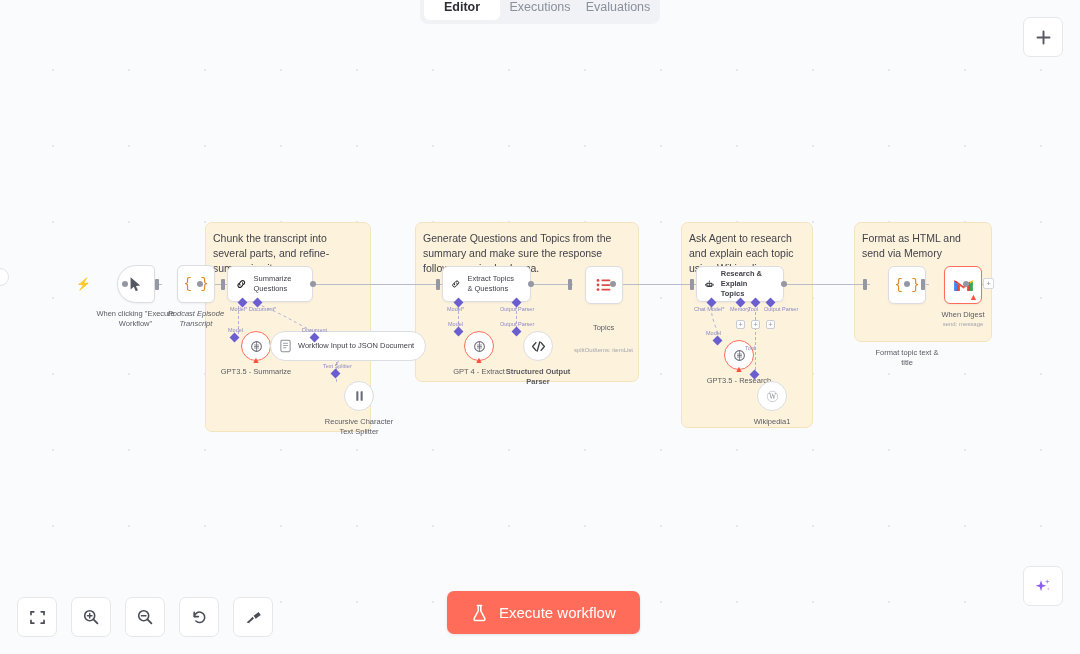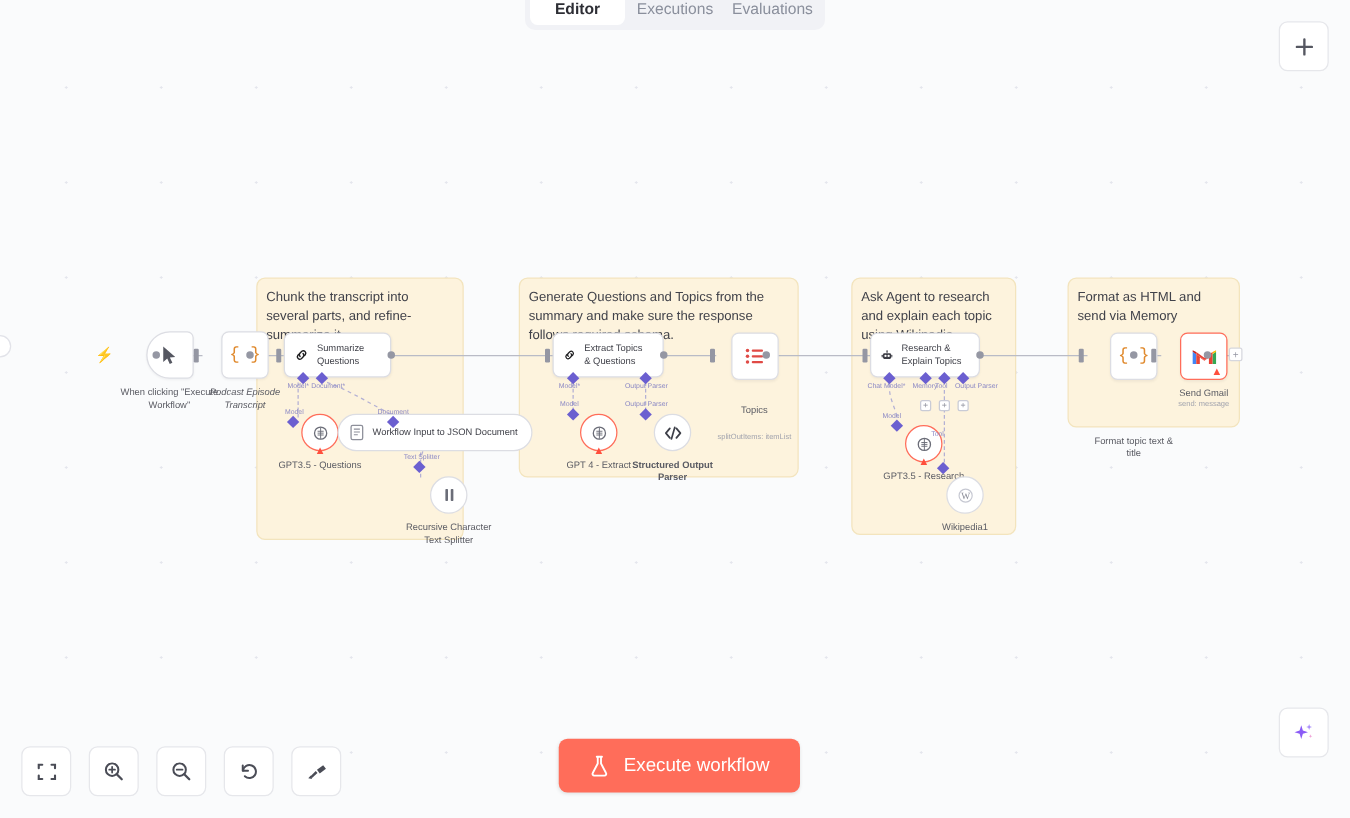--- a/index.html
+++ b/index.html
@@ -286,21 +286,21 @@
 <div class="diamond" style="left:311px; top:334px;"></div>
 
 <div class="subnode" style="left:219px; top:331px;">
   <div class="circ error">
     <svg width="15" height="15" viewBox="0 0 16 16">
       <circle cx="8" cy="8" r="5.2" stroke="#6b6d78" stroke-width="1.1" fill="none"></circle>
       <path d="M5.4 6.4h5.2M5.4 8h5.2M5.4 9.6h5.2M8 3.2v9.6" stroke="#6b6d78" stroke-width=".8"></path>
     </svg>
     <span class="warn">▲</span>
   </div>
-  <div class="node-label" style="width:74px;">GPT3.5 - Questions</div>
+  <div class="node-label" style="width:74px;">GPT3.5 - Summarize</div>
 </div>
 
 <div class="subnode" style="left:270px; top:331px;">
   <div class="pill">
     <svg width="13" height="14" viewBox="0 0 14 15">
       <rect x="2" y="1.4" width="10" height="12.2" rx="1.4" stroke="#8d8f9a" stroke-width="1.1" fill="none"></rect>
       <path d="M4.4 4.6h5.2M4.4 7h5.2M4.4 9.4h3.4" stroke="#8d8f9a" stroke-width=".9"></path>
     </svg>
     <span class="node-name-inline" style="text-align:left;">Workflow Input to JSON Document</span>
   </div>
@@ -377,21 +377,21 @@
           <rect x="6.4" y="11.8" width="9" height="1.7" rx=".8"></rect>
       </g>
     </svg>
   </div>
   <div class="node-label">Topics</div>
   <div class="node-sub">splitOutItems: itemList</div>
 </div>
 <div class="in-bar" style="left:568px; top:279px;"></div>
 <div class="dot" style="left:610px; top:281px;"></div>
 
-<div class="node" style="left:696px; top:266px;">
+<div class="node" style="left:696px; top:266px;font-weight:bold;">
   <div class="node-box wide" style="width:88px;">
     <svg width="16" height="15" viewBox="0 0 17 16">
       <rect x="2.6" y="4.4" width="11.8" height="8.4" rx="2" fill="#3a3b43"></rect>
       <circle cx="6.2" cy="8.4" r="1.7" fill="#fff"></circle>
         <circle cx="10.8" cy="8.4" r="1.7" fill="#fff"></circle>
       <path d="M8.5 1.4v2.8" stroke="#3a3b43" stroke-width="1.3"></path>
         <circle cx="8.5" cy="1.2" r="1.1" fill="#3a3b43"></circle>
       <rect x="0.4" y="6.6" width="1.8" height="4" rx=".8" fill="#3a3b43"></rect>
       <rect x="14.8" y="6.6" width="1.8" height="4" rx=".8" fill="#3a3b43"></rect>
     </svg>
@@ -457,18 +457,18 @@
       <path d="M1.6 14.4V3.6l9.4 6.6 9.4-6.6v10.8" fill="none" stroke="#ffffff" stroke-width="0"></path>
       <path d="M1.2 14.4V4.2l3 2.2v8z" fill="#4285f4"></path>
       <path d="M17.8 14.4v-8l3-2.2v10.2z" fill="#34a853"></path>
       <path d="M4.2 6.4 11 11.2 17.8 6.4v8h-3V9l-3.8 2.7L7.2 9v5.4h-3z" fill="#ea4335"></path>
       <path d="M1.2 4.2 4.2 6.4v-2l-3-1.4z" fill="#c5221f"></path>
       <path d="M20.8 4.2 17.8 6.4v-2l3-1.4z" fill="#fbbc04"></path>
       <path d="M4.2 4.4 11 9.2l6.8-4.8v2L11 11.2 4.2 6.4z" fill="#ea4335"></path>
     </svg>
     <span class="warn-sq">▲</span>
   </div>
-  <div class="node-label" style="width:72px;">Send Gmail</div>
+  <div class="node-label" style="width:72px;">When Digest</div>
   <div class="node-sub">send: message</div>
 </div>
 <div class="in-bar" style="left:921px; top:279px;"></div>
 <div class="dot" style="left:963px; top:281px;"></div>
 <div class="endcap" style="left:983px; top:278px;">+</div>
 
 </body></html>

